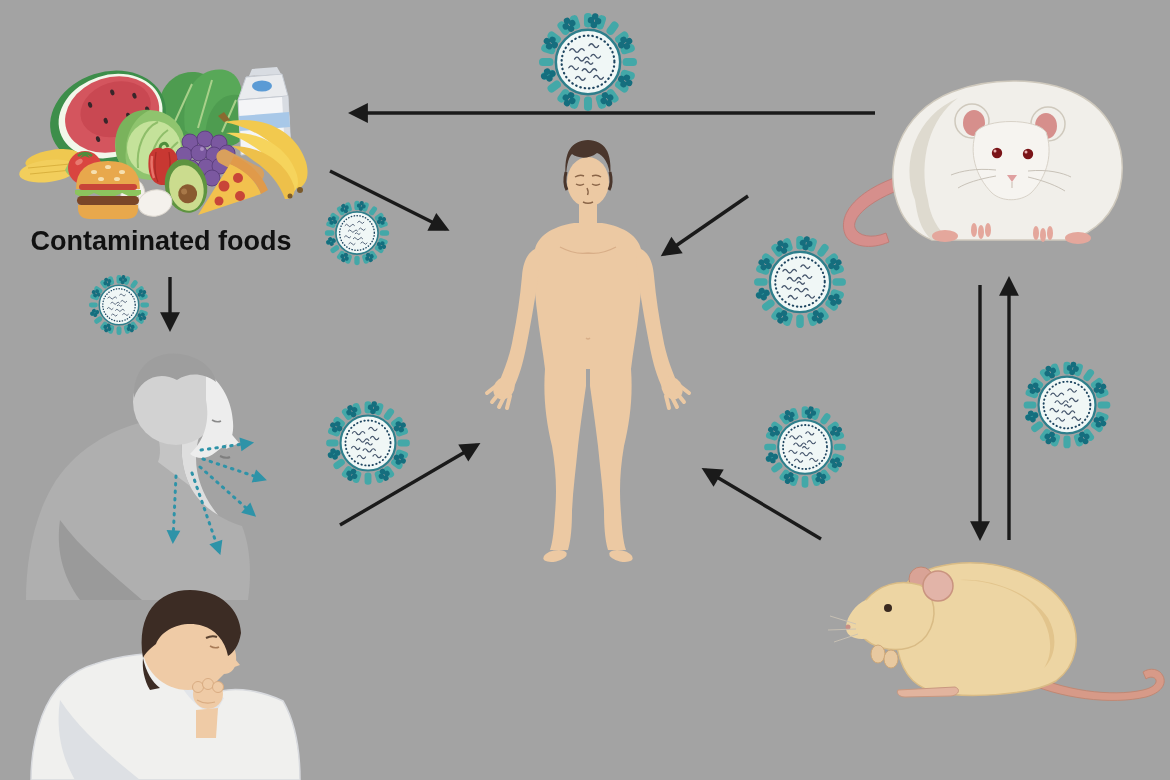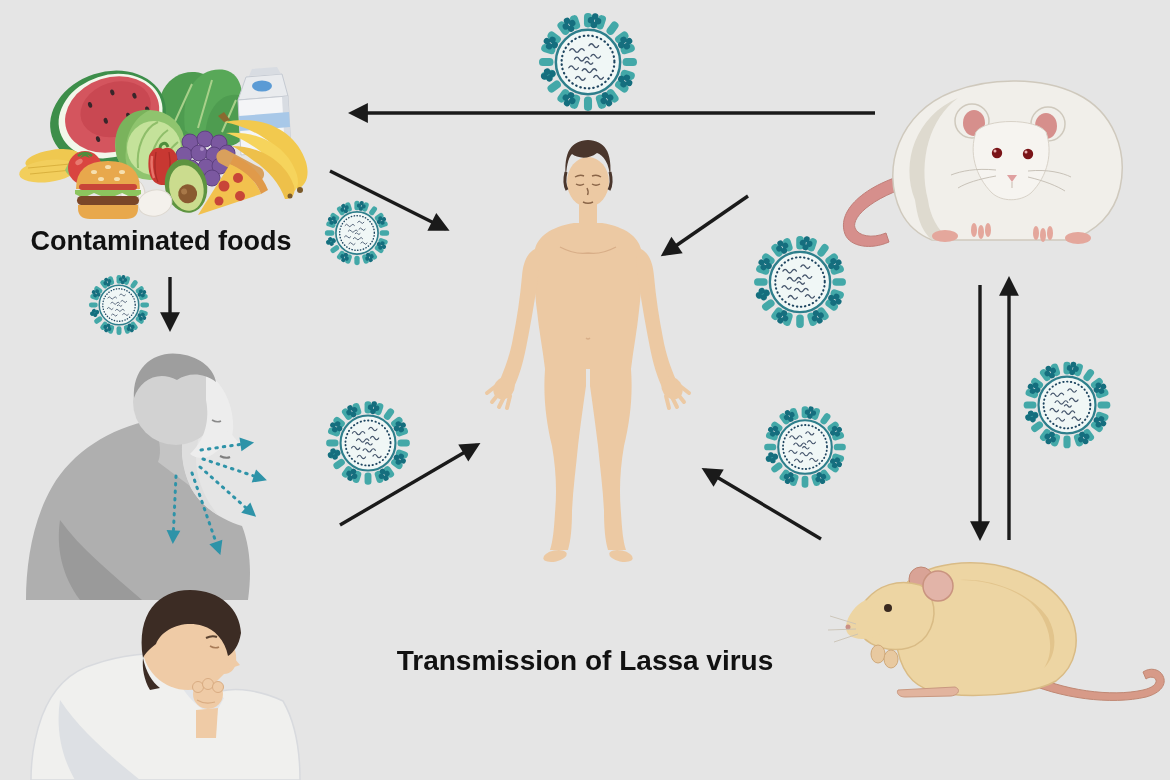--- a/index.html
+++ b/index.html
@@ -1,16 +1,16 @@
 <!DOCTYPE html>
 <html><head>
 <meta charset="utf-8">
 <style>
   html,body{margin:0;padding:0;background:#ffffff;}
-  .canvas{position:relative;width:1170px;height:780px;background:#e5e5e5;overflow:hidden;
+  .canvas{position:relative;width:1170px;height:780px;background:#a3a3a3;overflow:hidden;
           font-family:"Liberation Sans", sans-serif;}
   .canvas svg{position:absolute;left:0;top:0;}
   .lbl{position:absolute;font-weight:bold;color:#111111;text-align:center;
        font-family:"Liberation Sans", sans-serif;letter-spacing:0;}
   .lbl-foods{left:8px;top:226px;width:306px;font-size:27px;}
   .lbl-title{left:340px;top:645px;width:490px;font-size:28px;}
 </style>
 </head>
 <body>
 
@@ -362,15 +362,14 @@
     <use href="#virion" transform="translate(357,233) scale(0.63)"></use>
     <use href="#virion" transform="translate(119,305) scale(0.59)"></use>
     <use href="#virion" transform="translate(368,443) scale(0.82)"></use>
     <use href="#virion" transform="translate(800,282) scale(0.9)"></use>
     <use href="#virion" transform="translate(805,447) scale(0.8)"></use>
     <use href="#virion" transform="translate(1067,405) scale(0.85)"></use>
   </g>
 </svg>
 
 <div class="lbl lbl-foods">Contaminated foods</div>
-<div class="lbl lbl-title">Transmission of Lassa virus</div>
 
 </div>
 
 </body></html>

